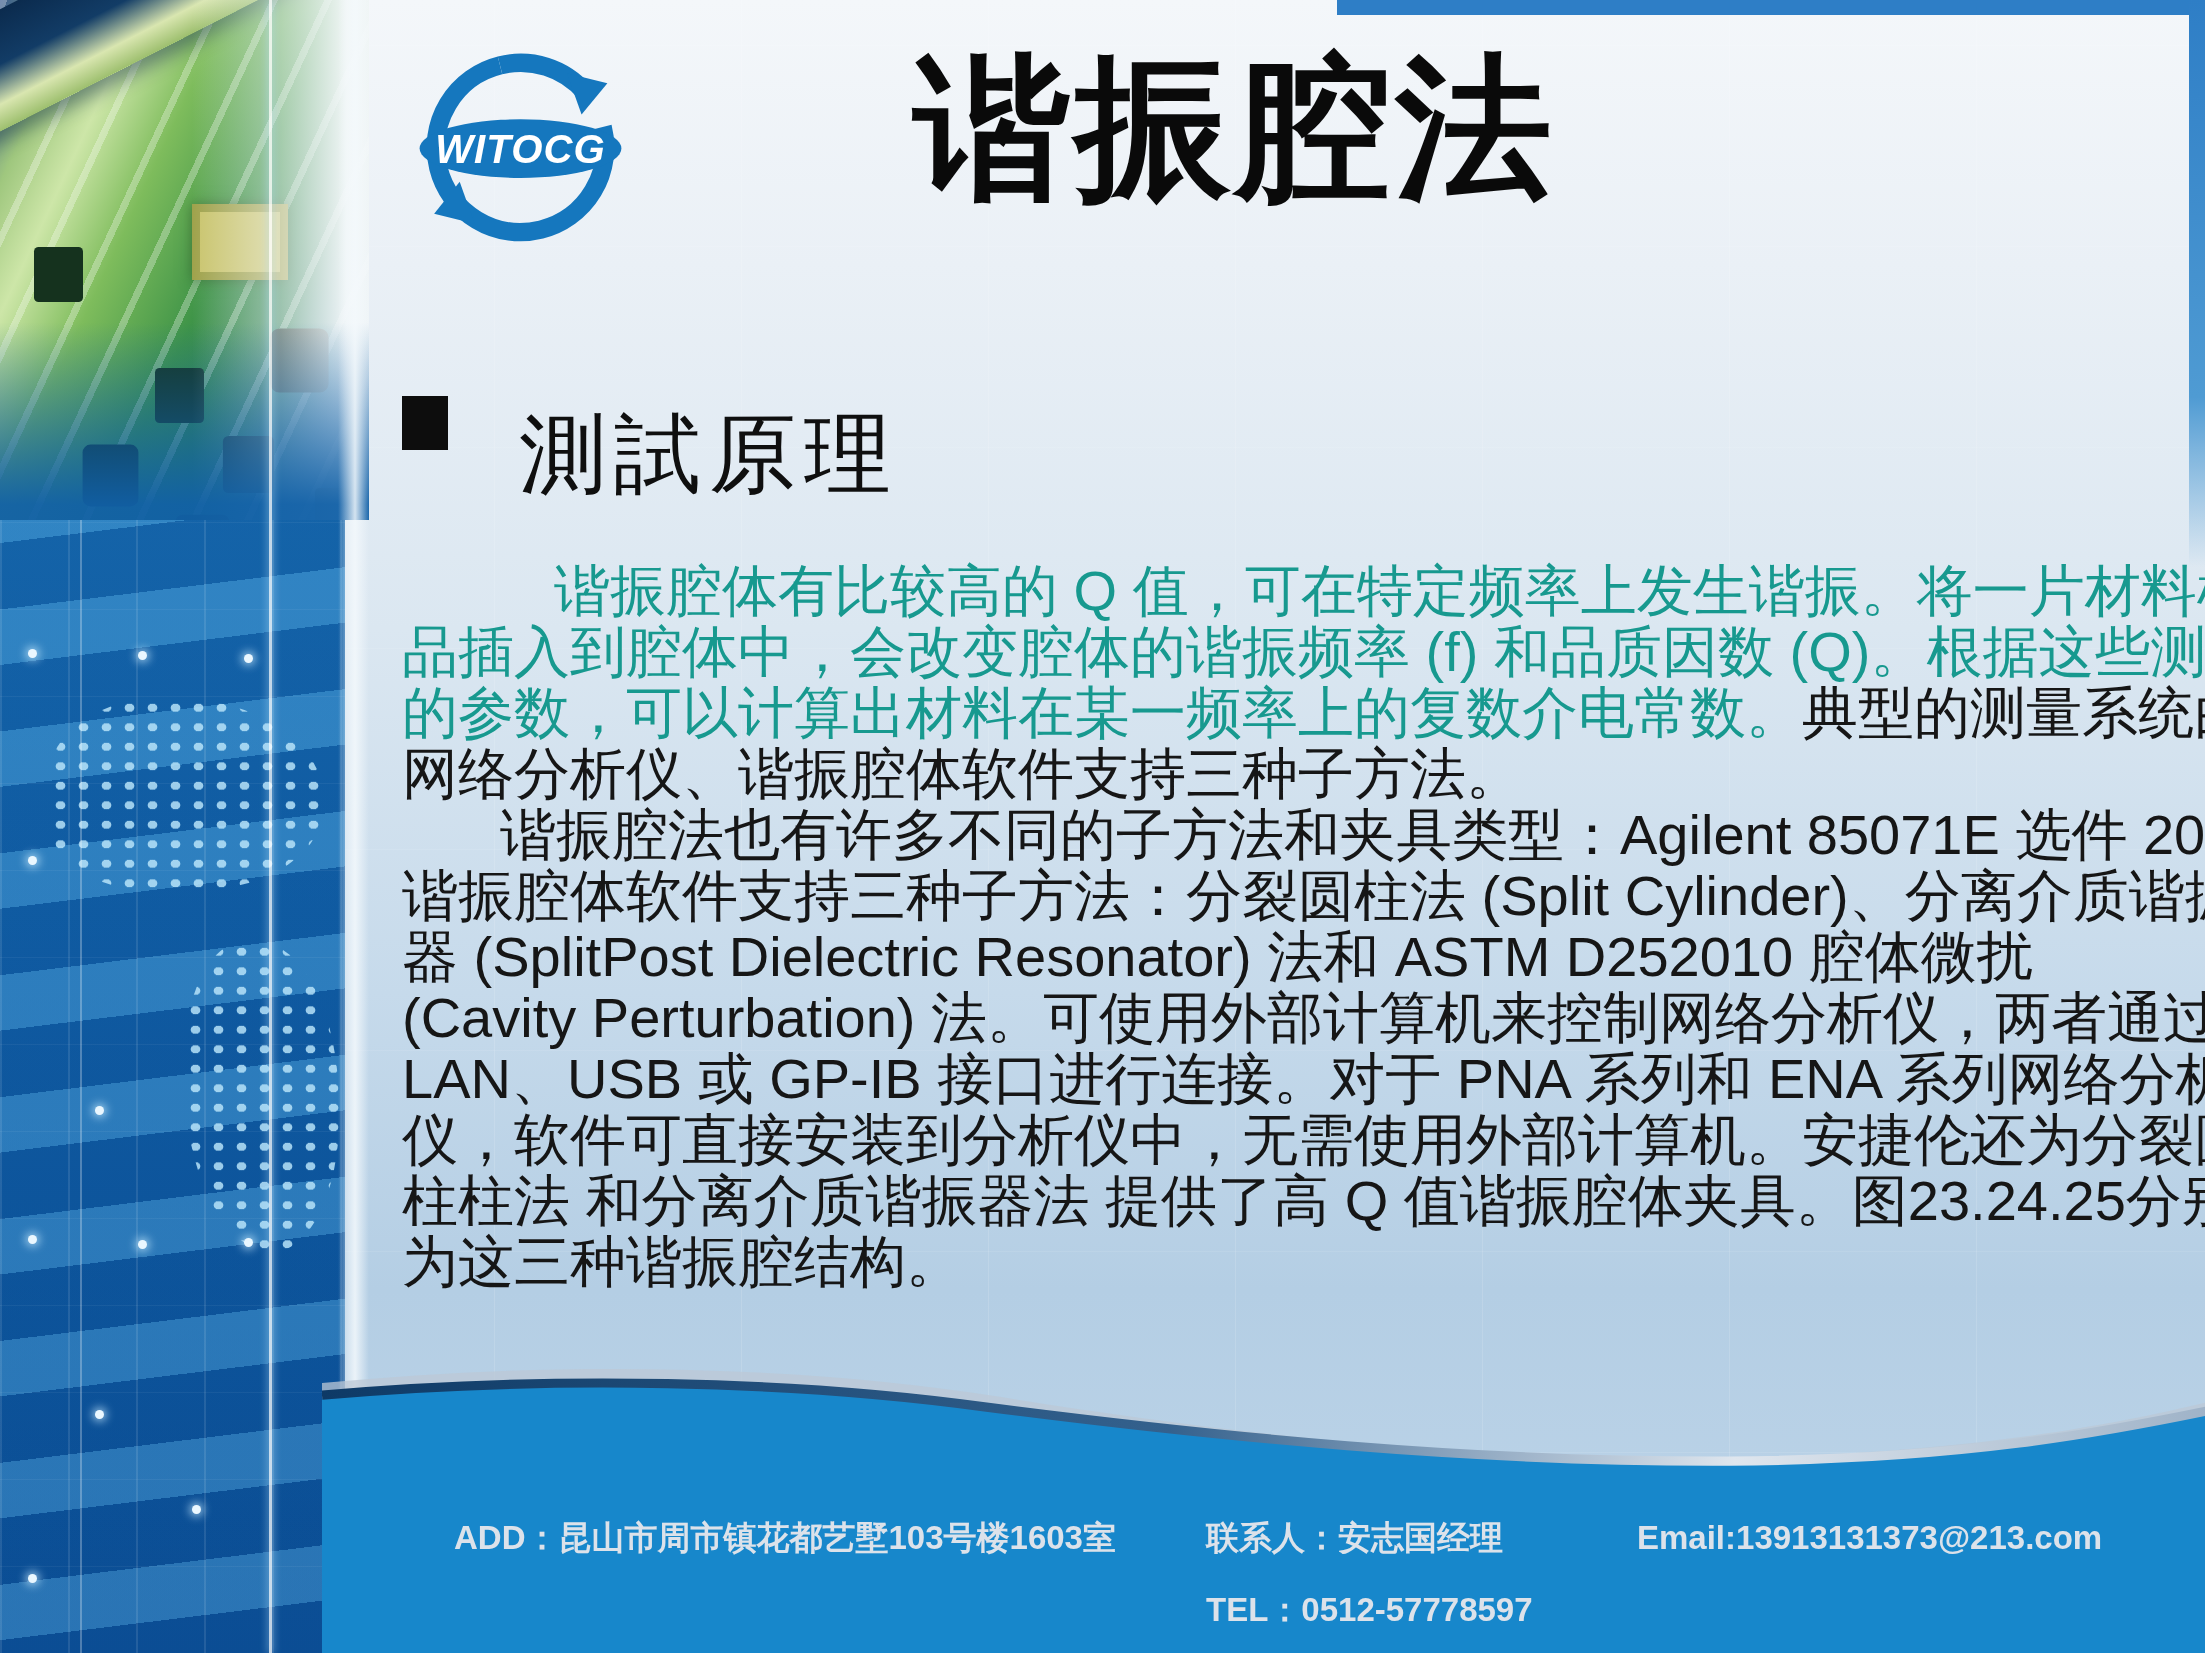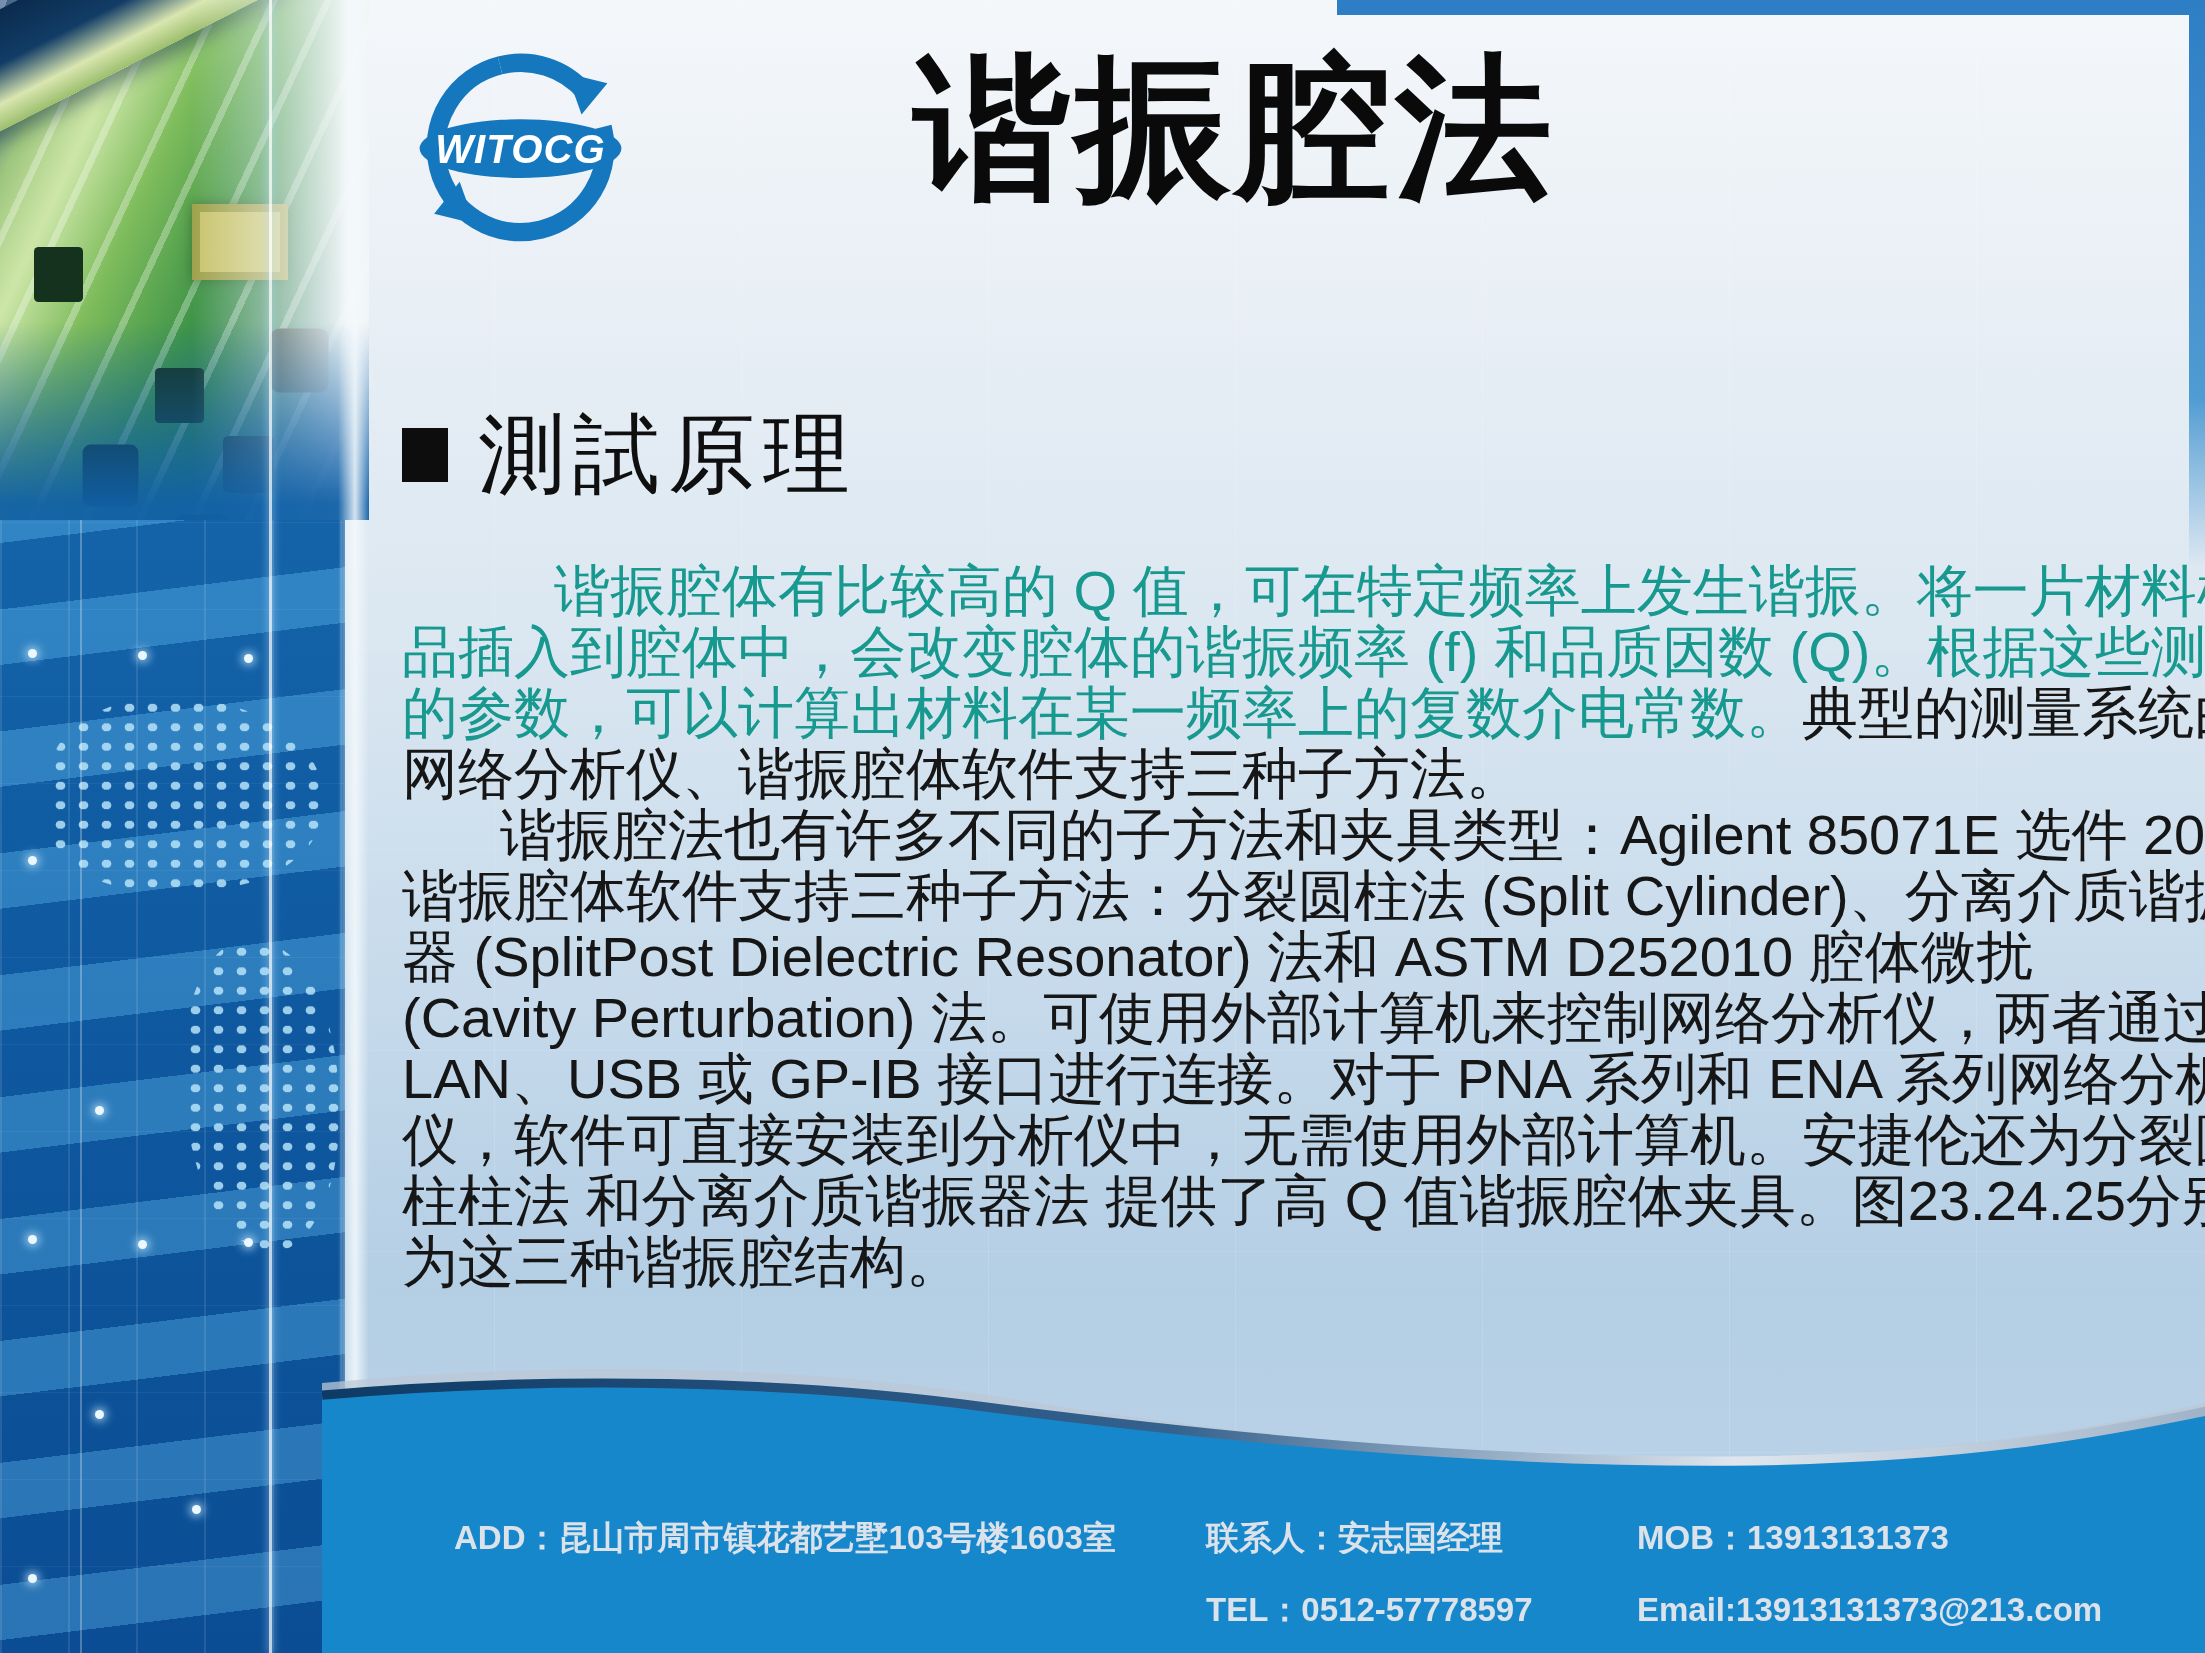--- a/index.html
+++ b/index.html
@@ -58,21 +58,21 @@
     position:absolute;left:741px;top:25px;width:988px;
     text-align:center;font-size:156px;font-weight:bold;color:#0a0a0a;
     letter-spacing:4.6px;font-family:Liberation Mono, monospace;
   }
 
   
   .strip-top{position:absolute;left:1337px;top:0;width:868px;height:15px;background:#2e7ec6;}
   .strip-right{position:absolute;left:2189px;top:0;width:16px;height:567px;background:linear-gradient(180deg,#2e7ec6 0%,#4f9bd3 70%,rgba(95,166,216,0) 100%);}
 
   
-  .heading-row{position:absolute;left:402px;top:396px;display:flex;align-items:center;gap:30px;}
+  .heading-row{position:absolute;left:402px;top:396px;display:flex;align-items:flex-start;gap:71px;}
   .bullet-sq{width:46px;height:54px;background:#0d0d0d;}
   .heading-label{font-size:87px;color:#0f0f0f;letter-spacing:8px;}
 
   .body-text{position:absolute;left:402px;top:560px;font-size:56px;line-height:61px;color:#161616;white-space:nowrap;}
   .body-line{height:61px;}
   .indent-big{padding-left:152px;}
   .indent-sm{padding-left:98px;}
   .teal{color:#17998f;}
 
   
@@ -171,17 +171,16 @@
   </svg>
 
   <div class="footer-text fcol1">
     <div class="row">ADD：昆山市周市镇花都艺墅103号楼1603室</div>
   </div>
   <div class="footer-text fcol2">
     <div class="row">联系人：安志国经理</div>
     <div class="row">TEL：0512-57778597</div>
   </div>
   <div class="footer-text fcol3">
-    <div class="row">MOB：13913131373</div>
     <div class="row">Email:13913131373@213.com</div>
   </div>
 </div>
 
 
 </body></html>

